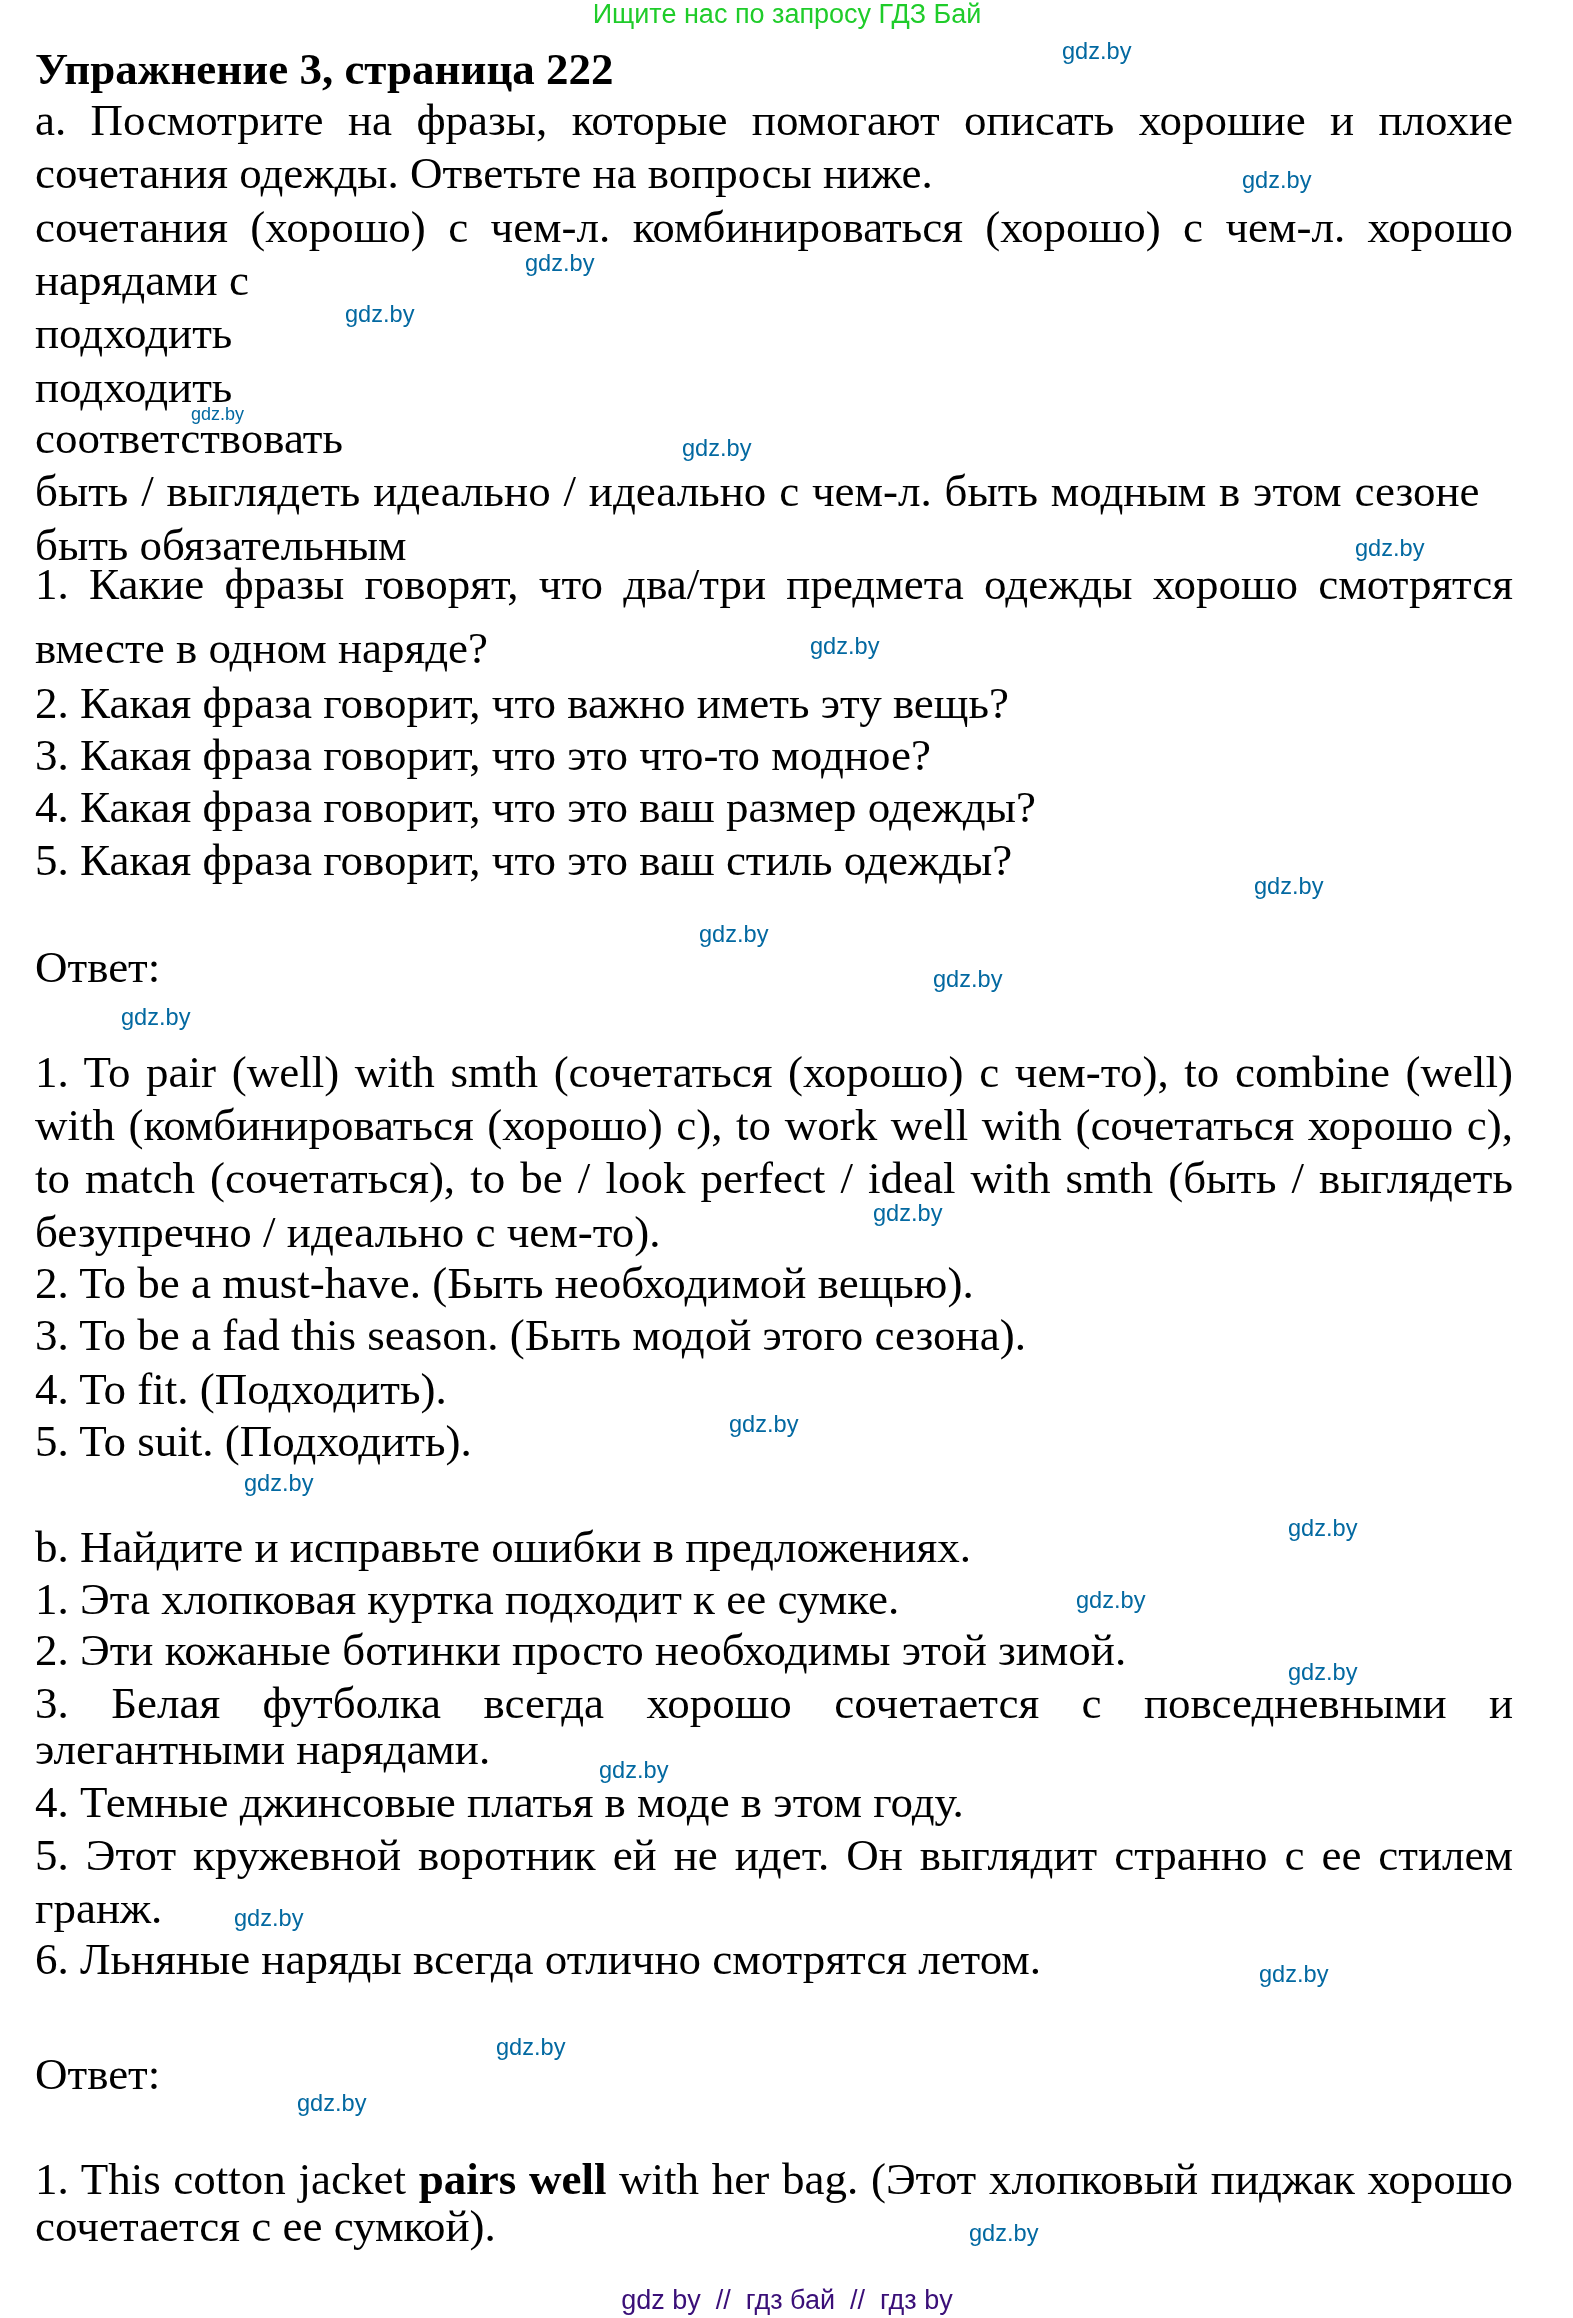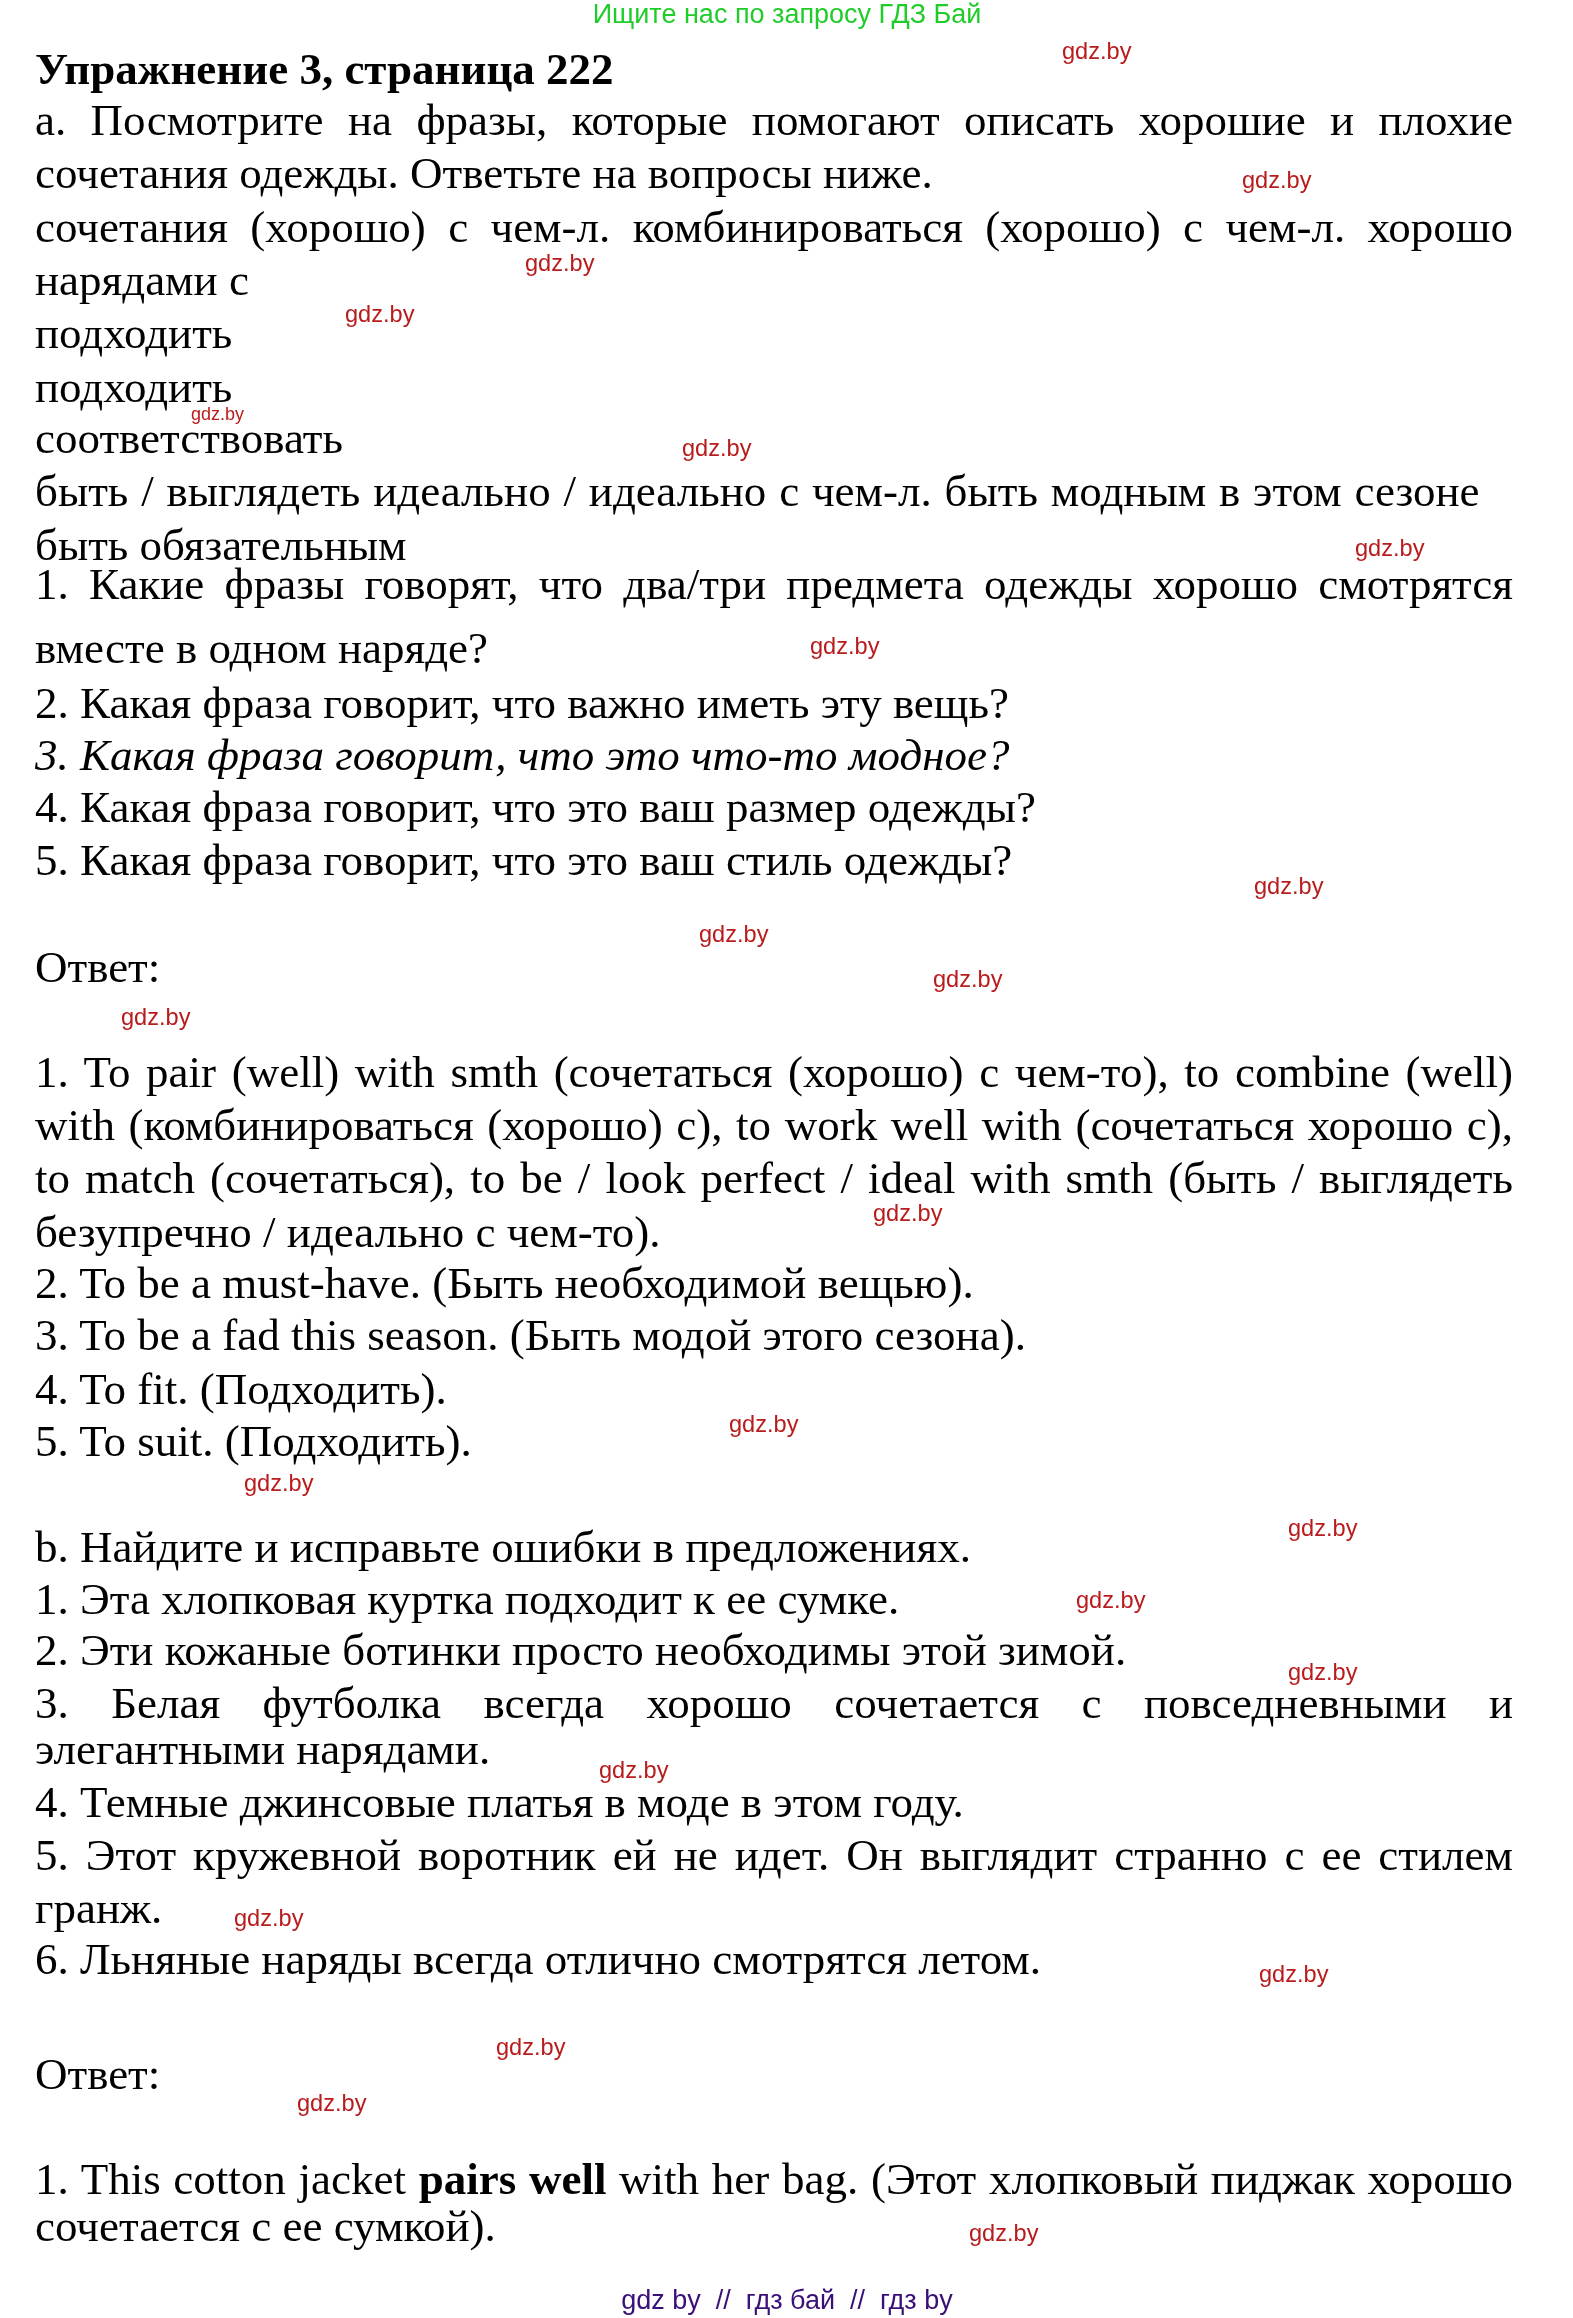--- a/index.html
+++ b/index.html
@@ -8,21 +8,21 @@
     position: absolute; left: 35px;
     font-family: "Liberation Serif", "DejaVu Serif", serif;
     font-size: 45px; line-height: 54px; height: 54px;
     color: #000; white-space: nowrap;
   }
   .ln.j { width: 1478px; text-align: justify; text-align-last: justify; white-space: normal; overflow: hidden; }
   .ln.h { font-weight: bold; }
   .wm {
     position: absolute;
     font-family: "Liberation Sans", "DejaVu Sans", sans-serif;
-    font-size: 23.6px; line-height: 27px; color: #b91c1c; white-space: nowrap;
+    font-size: 23.6px; line-height: 27px; color: #0369a1; white-space: nowrap;
   }
   .wm.s { font-size: 18px; line-height: 20.5px; }
   .topbar {
     position: absolute; left: 0; top: 0; width: 1574px; height: 28px;
     text-align: center;
     font-family: "Liberation Sans", "DejaVu Sans", sans-serif;
     font-size: 27px; line-height: 28px;
   }
   .footer {
     position: absolute; left: 0; top: 2283px; width: 1574px; height: 35px;
@@ -46,21 +46,21 @@
 <div class="ln" style="top:253px;">нарядами с</div>
 <div class="ln" style="top:306px;">подходить</div>
 <div class="ln" style="top:360px;">подходить</div>
 <div class="ln" style="top:411px;">соответствовать</div>
 <div class="ln" style="top:464px; word-spacing:1.6px;">быть / выглядеть идеально / идеально с чем-л. быть модным в этом сезоне</div>
 <div class="ln" style="top:518px;">быть обязательным</div>
 
 <div class="ln j" style="top:557px;">1. Какие фразы говорят, что два/три предмета одежды хорошо смотрятся</div>
 <div class="ln" style="top:621px;">вместе в одном наряде?</div>
 <div class="ln" style="top:676px;">2. Какая фраза говорит, что важно иметь эту вещь?</div>
-<div class="ln" style="top:728px;font-style:italic;">3. Какая фраза говорит, что это что-то модное?</div>
+<div class="ln" style="top:728px;">3. Какая фраза говорит, что это что-то модное?</div>
 <div class="ln" style="top:780px;">4. Какая фраза говорит, что это ваш размер одежды?</div>
 <div class="ln" style="top:833px;">5. Какая фраза говорит, что это ваш стиль одежды?</div>
 
 <div class="ln" style="top:940px;">Ответ:</div>
 <div class="ln j" style="top:1045px;">1. To pair (well) with smth (сочетаться (хорошо) с чем-то), to combine (well)</div>
 <div class="ln j" style="top:1098px;">with (комбинироваться (хорошо) с), to work well with (сочетаться хорошо с),</div>
 <div class="ln j" style="top:1151px;">to match (сочетаться), to be / look perfect / ideal with smth (быть / выглядеть</div>
 <div class="ln" style="top:1205px;">безупречно / идеально с чем-то).</div>
 <div class="ln" style="top:1256px;">2. To be a must-have. (Быть необходимой вещью).</div>
 <div class="ln" style="top:1308px;">3. To be a fad this season. (Быть модой этого сезона).</div>

